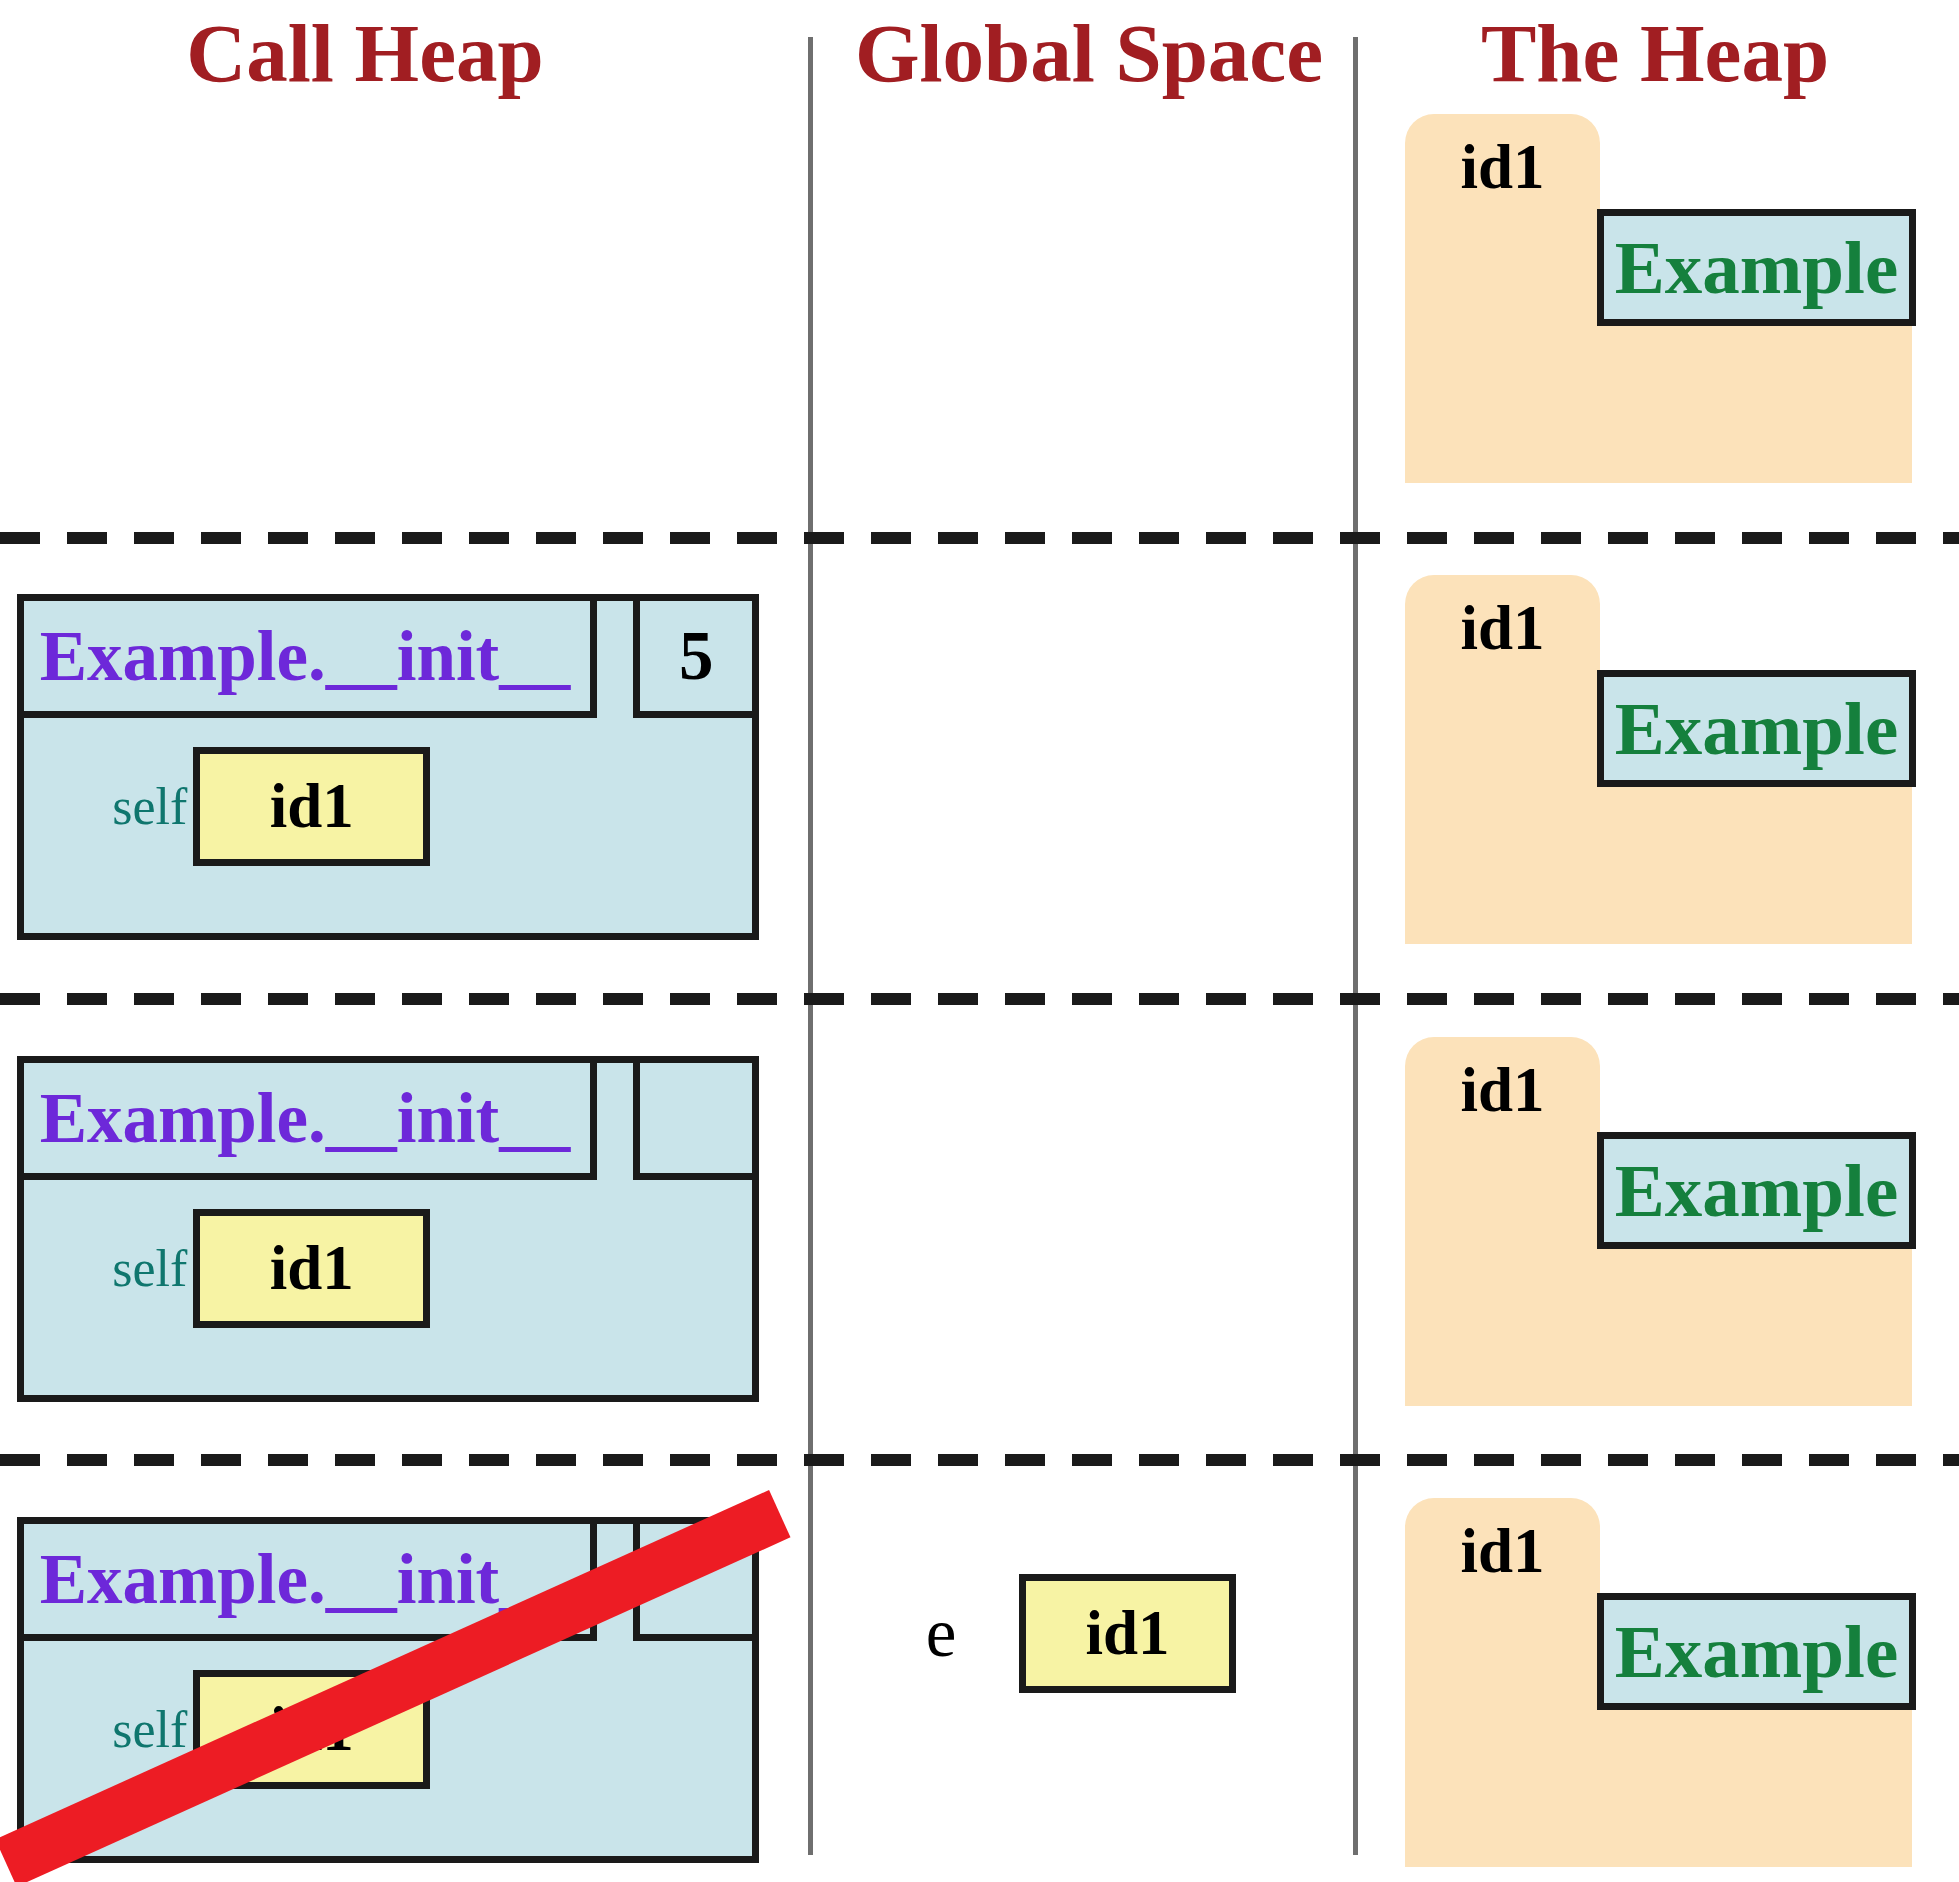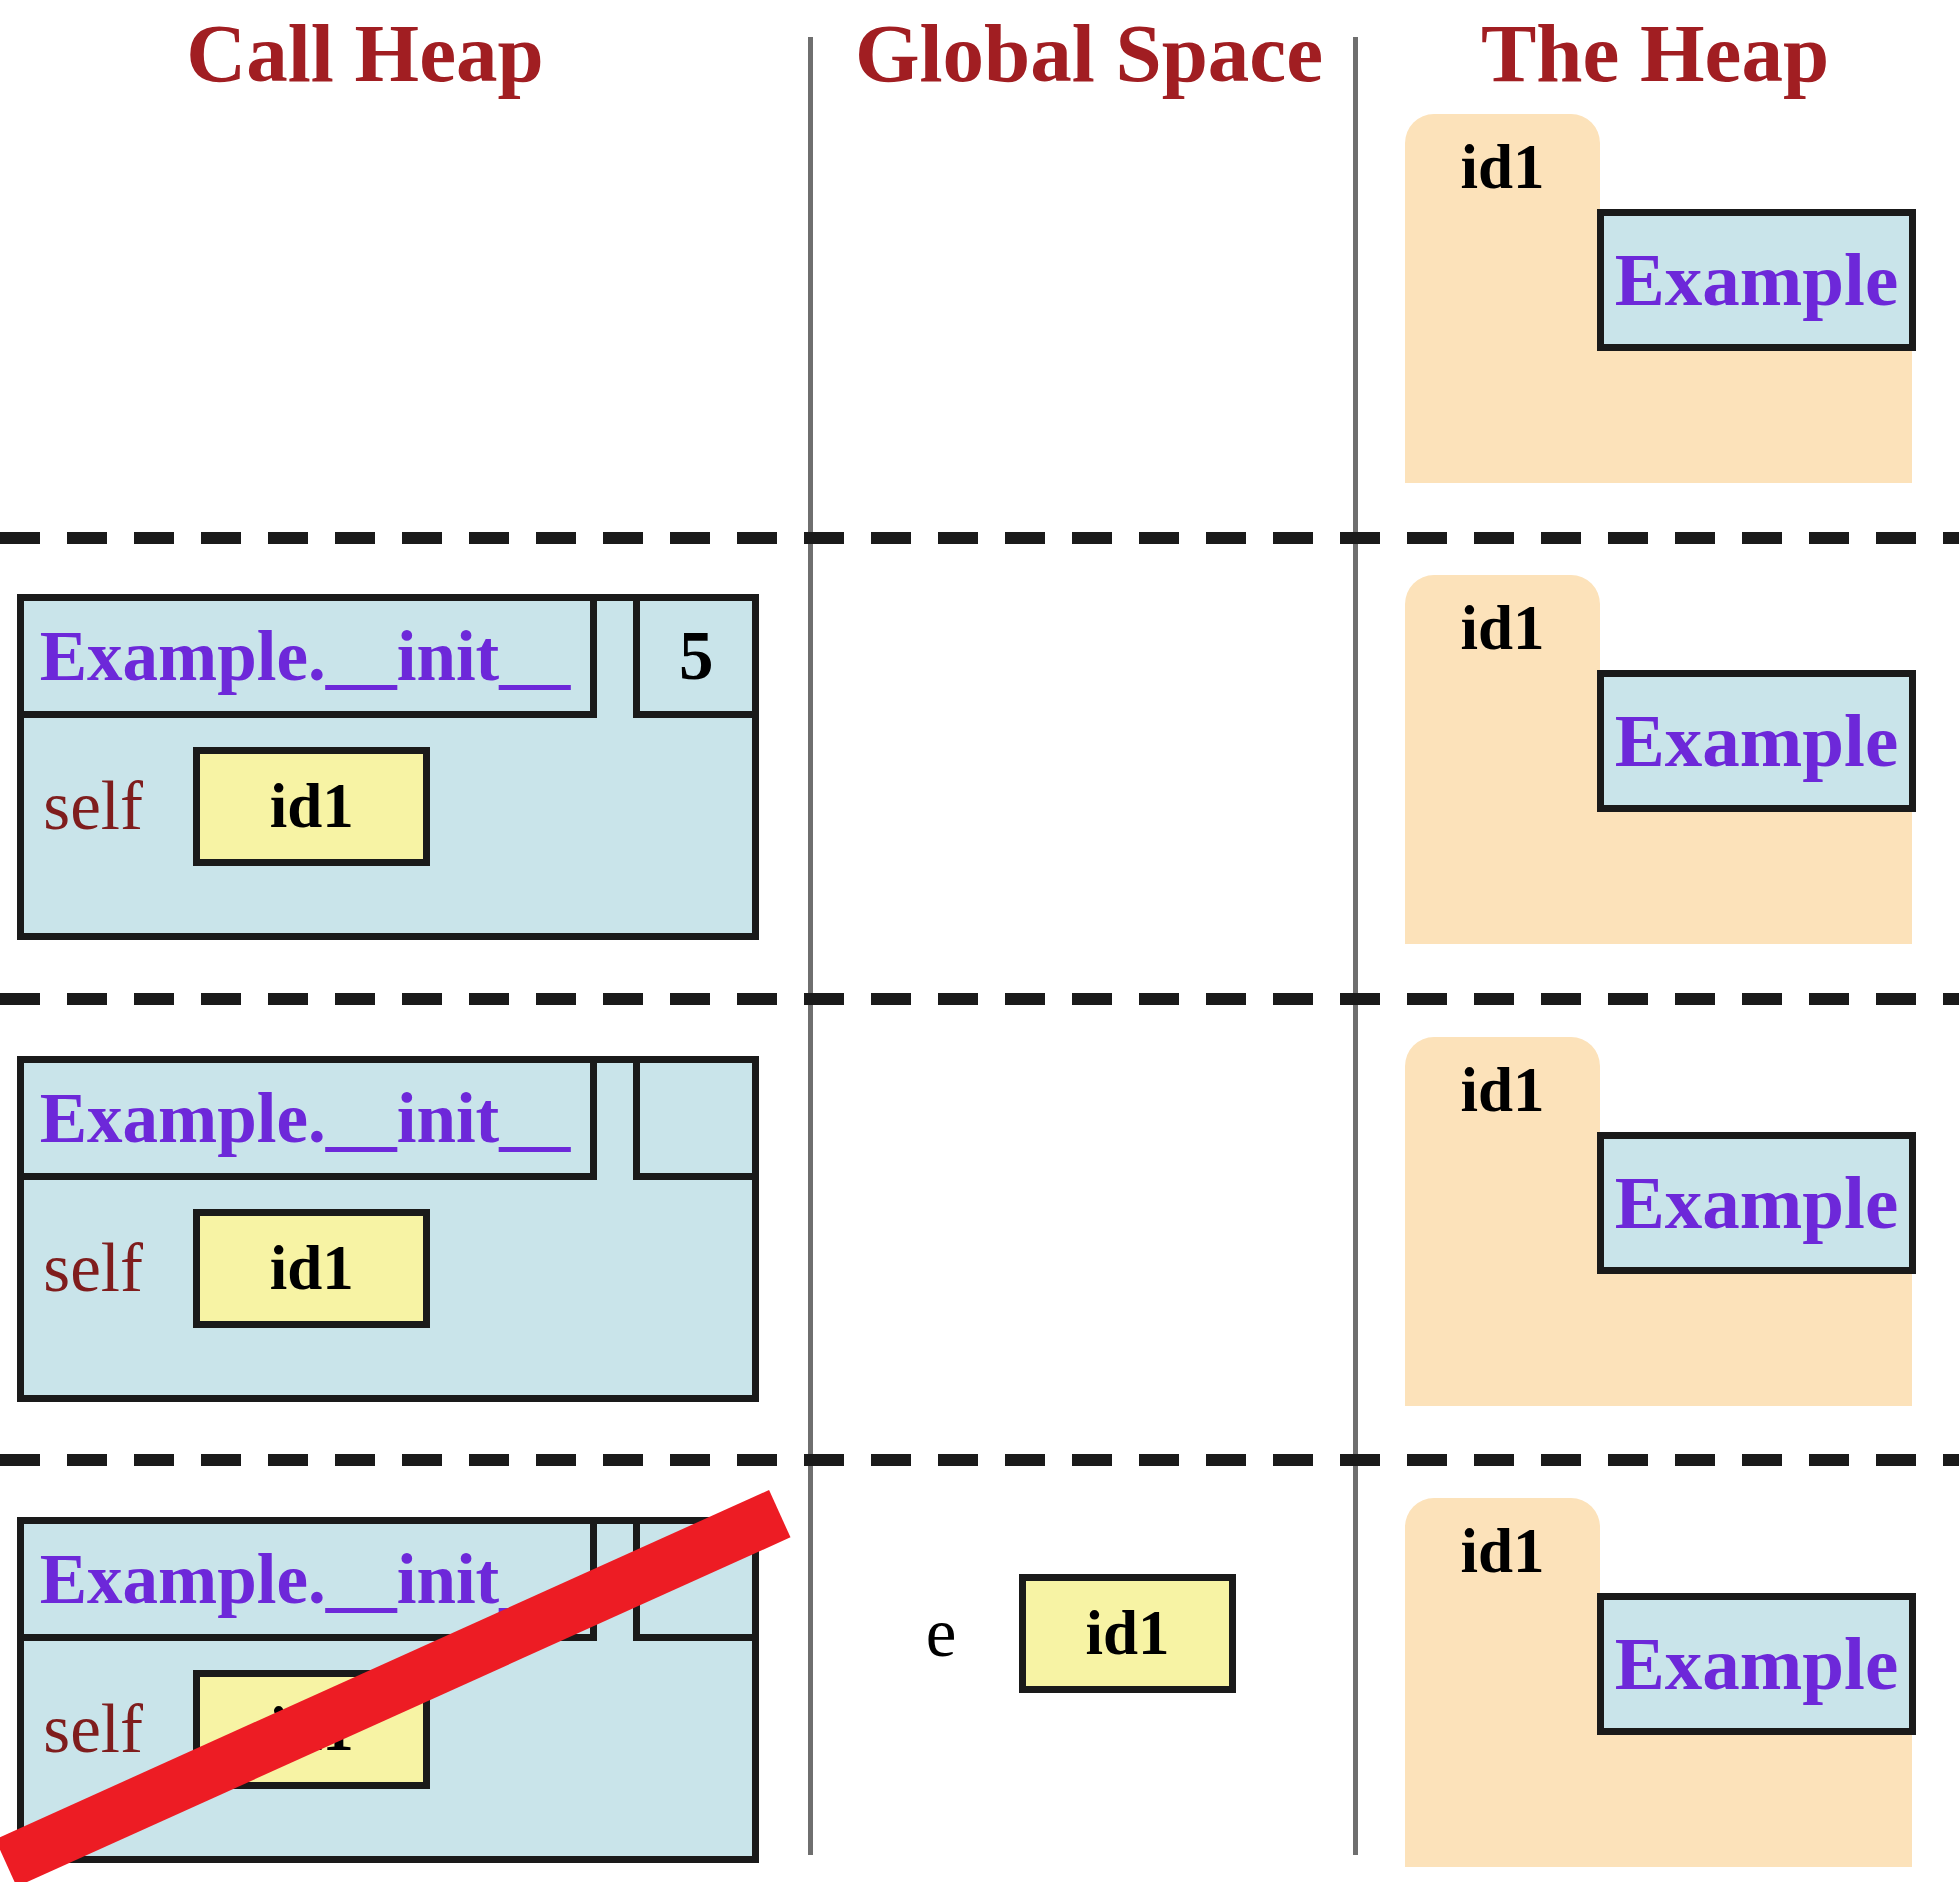--- a/index.html
+++ b/index.html
@@ -33,21 +33,21 @@
     font-size:71px; font-weight:700; color:#6d28d9; white-space:nowrap;
   }
   .counter-box{
     position:absolute; right:0; top:0; width:119px; height:117px; box-sizing:border-box;
     border-left:7.7px solid var(--ink); border-bottom:7.7px solid var(--ink);
     display:flex; align-items:center; justify-content:center;
     font-size:69px; font-weight:700; color:#000;
   }
   .var-label{
     position:absolute; left:19px; top:146px; width:144px; height:119px; line-height:119px;
-    text-align:left; font-size:69px; color:#7f1d1d;
+    text-align:right; font-size:52px; color:#0f766e;
   }
   .val-box{
     position:absolute; box-sizing:border-box; background:var(--yellow);
     border:7.7px solid var(--ink); display:flex; align-items:center; justify-content:center;
     font-size:63px; font-weight:700; color:#000;
   }
   .frame .val-box{left:169px; top:146px; width:237px; height:119px;}
   
   .g-label{
     position:absolute; left:893px; width:96px; height:119px; line-height:119px;
@@ -61,24 +61,24 @@
     background:var(--peach); border-radius:29px 29px 0 0;
   }
   .folder .fbody{
     position:absolute; left:0; top:95px; width:507px; height:274px; background:var(--peach);
   }
   .folder .tab-label{
     position:absolute; left:0; top:19px; width:195px; text-align:center;
     font-size:63px; font-weight:700; line-height:69px; color:#000;
   }
   .folder .class-box{
-    position:absolute; left:192px; top:95px; width:319px; height:142px; box-sizing:border-box;
+    position:absolute; left:192px; top:95px; width:319px; height:117px; box-sizing:border-box;
     background:var(--blue); border:7.7px solid var(--ink);
     display:flex; align-items:center; justify-content:center;
-    font-size:75px; font-weight:700; color:#6d28d9;
+    font-size:75px; font-weight:700; color:#15803d;
   }
   .stripe{
     position:absolute; left:5.8px; top:1837px; width:849px; height:52px;
     background:var(--red); transform-origin:0 50%; transform:rotate(-24.3deg); z-index:9;
   }
 </style>
 </head>
 <body>
 
 <div id="canvas">

